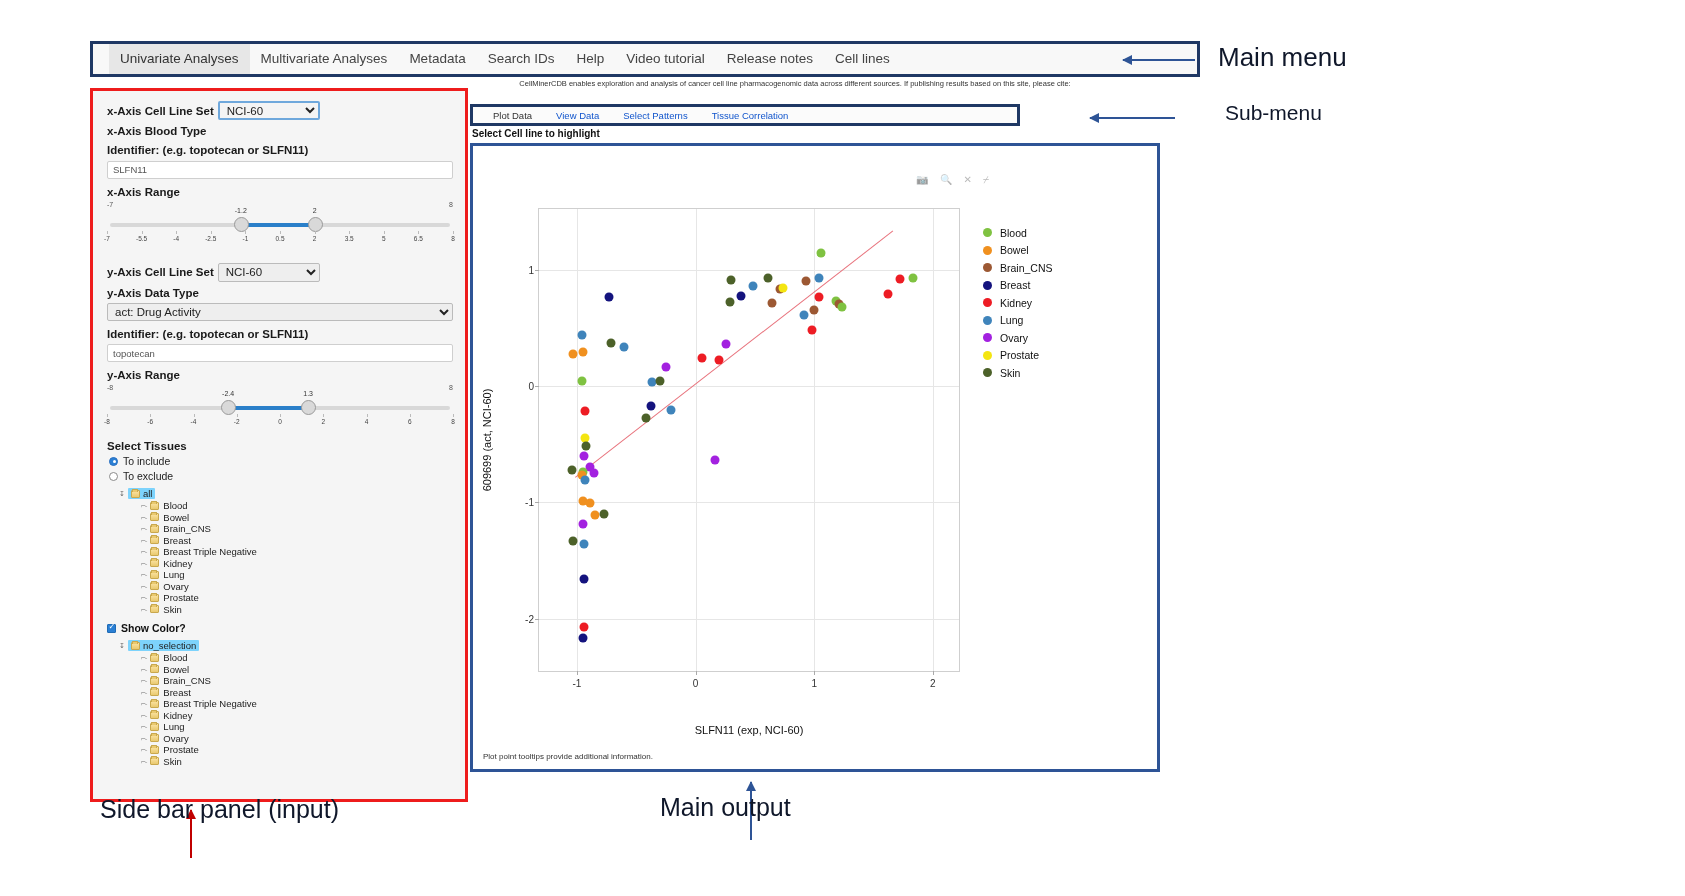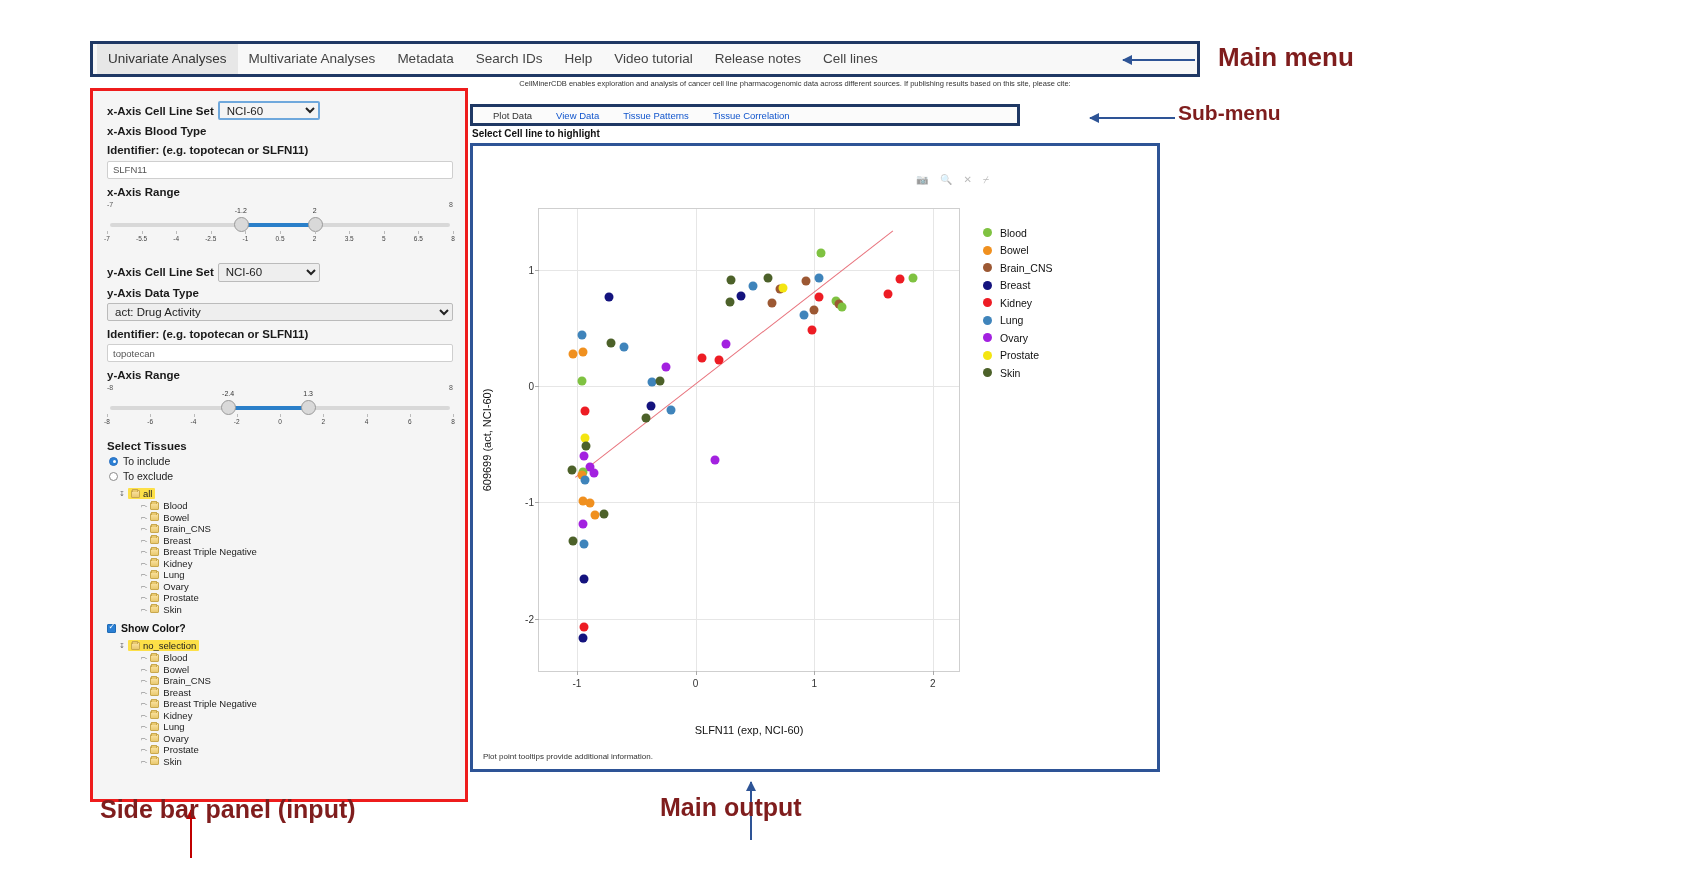--- a/index.html
+++ b/index.html
@@ -10,21 +10,21 @@
     font-family: "Liberation Sans", sans-serif;
     overflow: hidden;
   }
   #root { position: relative; width: 1685px; height: 896px; }
 
   
   .mainmenu-box {
     position: absolute; left: 90px; top: 41px; width: 1110px; height: 36px;
     border: 3px solid #1f3864; background: #f8f8f8;
   }
-  .mainmenu { display: flex; align-items: center; height: 100%; padding-left: 4px; }
+  .mainmenu { display: flex; align-items: center; height: 100%; padding-left: 16px; }
   .menu-item {
     font-size: 13.5px; color: #444; padding: 7px 11px; white-space: nowrap;
     cursor: pointer; line-height: 16px;
   }
   .menu-item.active { background: #e7e7e7; color: #333; }
 
   
   .sidebar-box {
     position: absolute; left: 90px; top: 88px; width: 378px; height: 714px;
     border: 3px solid #ee1c1c; background: #f5f5f5;
@@ -83,21 +83,21 @@
   .tree-node { display: flex; align-items: center; gap: 4px; margin-left: 22px; height: 11.5px; }
   .dash { color: #999; font-size: 8px; letter-spacing: -1px; }
   .folder {
     width: 9px; height: 8px; background: linear-gradient(#fbe3a3, #e9c96f);
     border: 1px solid #c9a84e; border-radius: 1px; position: relative; flex: 0 0 auto;
   }
   .folder::before {
     content: ""; position: absolute; left: 0; top: -2px; width: 4px; height: 2px;
     background: #e9c96f; border: 1px solid #c9a84e; border-bottom: none; border-radius: 1px 1px 0 0;
   }
-  .hl { background: #fde047; padding: 0 3px; border-radius: 1px; }
+  .hl { background: #7dd3fc; padding: 0 3px; border-radius: 1px; }
   .arrow-down { font-size: 7px; color: #666; }
 
   .check-row { display: flex; align-items: center; gap: 5px; margin: 7px 0 3px 0; }
   .checkbox {
     width: 9px; height: 9px; background: #2a7fd4; border: 1px solid #1f6bb5; border-radius: 1px;
     position: relative;
   }
   .checkbox::after {
     content: "✓"; position: absolute; left: 0.5px; top: -2.5px; font-size: 8px; color: #fff; line-height: 10px;
   }
@@ -166,23 +166,23 @@
   .yaxis-title {
     position: absolute; left: 14px; top: 294px; font-size: 11px; color: #111;
     transform: translate(-50%,-50%) rotate(-90deg); white-space: nowrap;
   }
   .legend { position: absolute; left: 510px; top: 78px; }
   .legend-item { display: flex; align-items: center; gap: 8px; height: 17.5px; }
   .legend-dot { width: 9px; height: 9px; border-radius: 50%; flex: 0 0 auto; }
   .legend-lab { font-size: 10.5px; color: #111; }
 
   
-  .anno { position: absolute; color: #7f1d1d; font-weight: bold; }
+  .anno { position: absolute; color: #0f172a; font-weight: normal; }
   .anno-main-menu { left: 1218px; top: 42px; font-size: 26px; }
-  .anno-sub-menu  { left: 1178px; top: 101px; font-size: 21px; }
+  .anno-sub-menu  { left: 1225px; top: 101px; font-size: 21px; }
   .anno-sidebar   { left: 100px; top: 795px; font-size: 25px; }
   .anno-output    { left: 660px; top: 793px; font-size: 25px; }
   .arrow-h { position: absolute; height: 2px; background: #2e5496; }
   .arrow-h::before {
     content: ""; position: absolute; left: -1px; top: -4px;
     border-top: 5px solid transparent; border-bottom: 5px solid transparent;
     border-right: 10px solid #2e5496;
   }
   .arrow-v { position: absolute; width: 2px; background: #c00000; }
   .arrow-v::before {
@@ -212,21 +212,21 @@
   </div>
 
   <div class="blurb">
     <div class="blurb-line">CellMinerCDB enables exploration and analysis of cancer cell line pharmacogenomic data across different sources. If publishing results based on this site, please cite:</div>
   </div>
 
   <div class="submenu-box">
     <div class="submenu" id="sub-menu">
         <div class="sub-item active">Plot Data</div>
         <div class="sub-item">View Data</div>
-        <div class="sub-item">Tissue Patterns</div>
+        <div class="sub-item">Select Patterns</div>
         <div class="sub-item">Tissue Correlation</div>
       </div>
   </div>
 
   <div class="sidebar-box">
     <div class="sidebar-inner">
 
       <div class="row-inline">
         <span class="lbl" style="margin:0">x-Axis Cell Line Set</span>
         <select class="ctl narrow">

